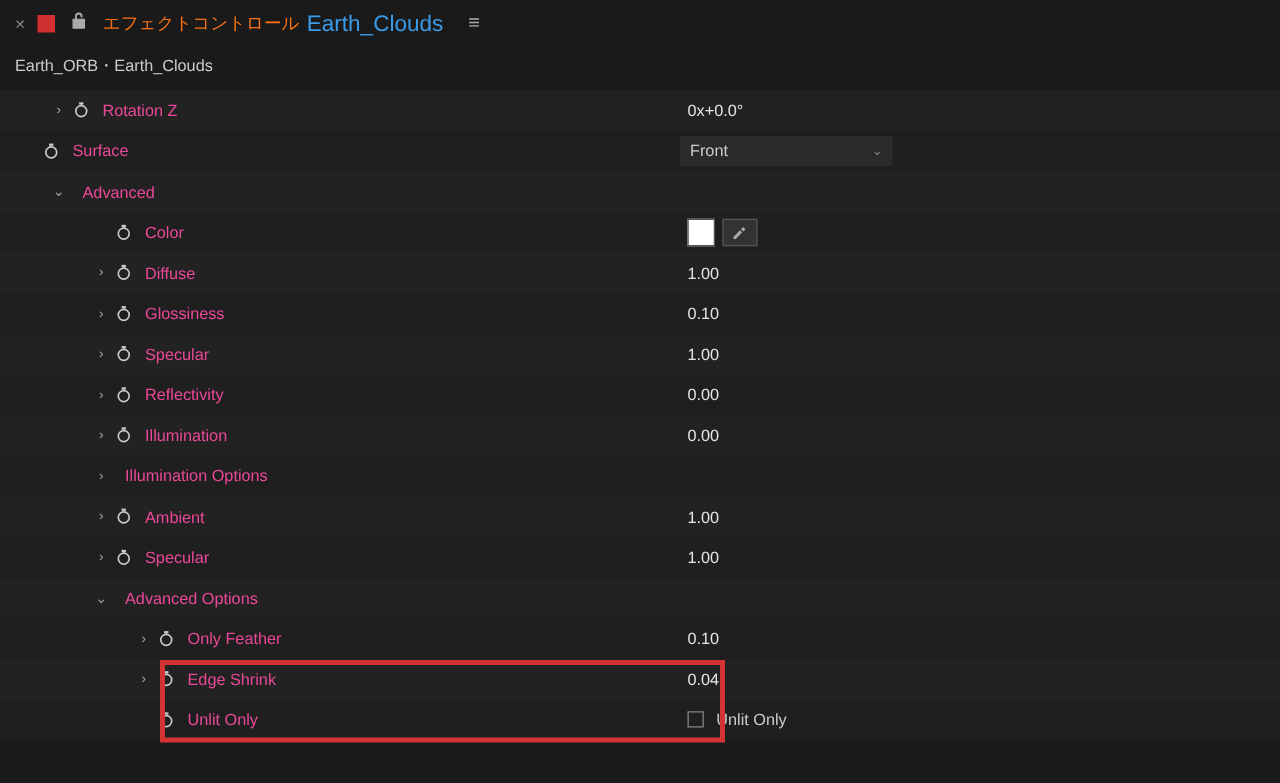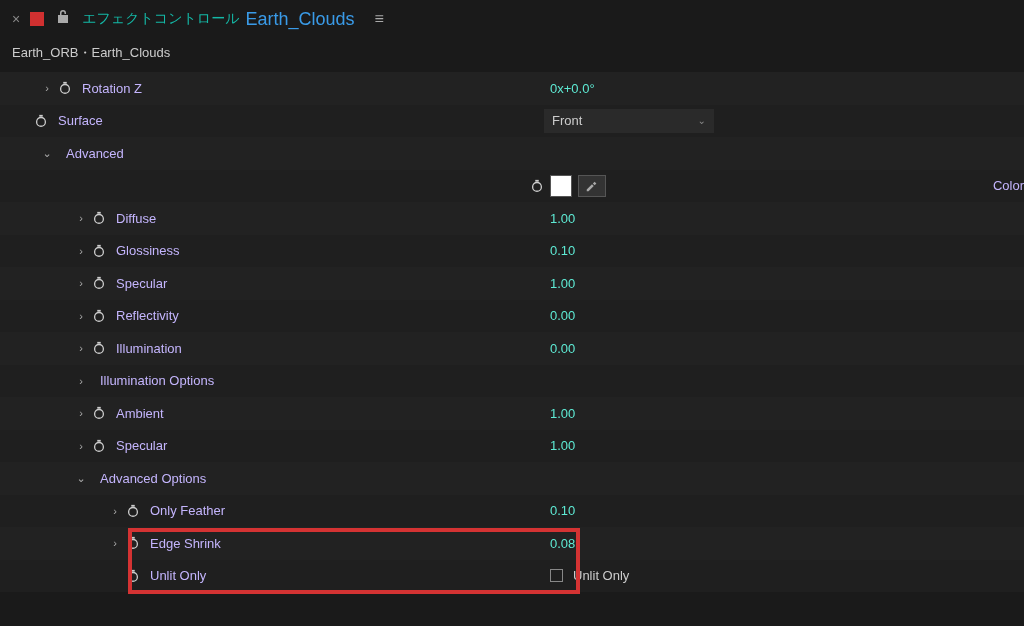--- a/index.html
+++ b/index.html
@@ -1,34 +1,34 @@
 <!DOCTYPE html>
 <html><head>
   <meta charset="utf-8">
   <style>
     * { margin: 0; padding: 0; box-sizing: border-box; font-family: Arial, sans-serif; }
     body { background: #1a1a1a; color: #b8b8b8; font-size: 13px; width: 1024px; height: 626px; overflow: hidden; }
     .panel-header { display: flex; align-items: center; height: 38px; padding: 0 12px; background: #1a1a1a; }
     .close-x { color: #888; margin-right: 10px; font-size: 14px; cursor: pointer; }
     .red-square { width: 14px; height: 14px; background: #d03030; margin-right: 12px; }
     .lock-icon { color: #aaa; margin-right: 12px; font-size: 16px; }
-    .panel-title { color: #14b8a6; margin-right: 6px; font-size: 14px; }
+    .panel-title { color: #f97316; margin-right: 6px; font-size: 14px; }
     .panel-subtitle { color: #3a9be8; font-size: 18px; }
     .menu-icon { color: #aaa; margin-left: 20px; font-size: 16px; cursor: pointer; }
     .breadcrumb { padding: 6px 12px 10px; color: #ccc; font-size: 13px; }
     .prop-rows { }
     .prop-row { display: flex; align-items: center; height: 32.5px; padding-left: 40px; }
     .prop-row:nth-child(odd) { background: #222; }
     .prop-row:nth-child(even) { background: #1f1f1f; }
     .chevron { width: 14px; display: inline-flex; justify-content: center; color: #aaa; font-size: 11px; cursor: pointer; }
     .stopwatch { width: 22px; display: inline-flex; justify-content: center; color: #ccc; cursor: pointer; }
     .stopwatch svg { width: 14px; height: 14px; }
-    .prop-label { color: #c4b5fd; flex: 0 0 auto; margin-left: 6px; }
+    .prop-label { color: #ec4899; flex: 0 0 auto; margin-left: 6px; }
     .value-col { position: absolute; left: 550px; display: flex; align-items: center; }
-    .value-link { color: #5eead4; cursor: pointer; }
+    .value-link { color: #e5e5e5; cursor: pointer; }
     .dropdown { background: #2a2a2a; border: none; color: #ccc; padding: 4px 8px; width: 170px; height: 24px; display: flex; align-items: center; justify-content: space-between; cursor: pointer; position: relative; left: -6px; }
     .dropdown-caret { font-size: 10px; color: #888; }
     .color-swatch { width: 22px; height: 22px; border: 1px solid #555; margin-right: 6px; cursor: pointer; }
     .eyedropper { width: 28px; height: 22px; border: 1px solid #555; background: #333; display: flex; align-items: center; justify-content: center; cursor: pointer; }
     .eyedropper svg { width: 14px; height: 14px; fill: #aaa; }
     .checkbox-box { width: 13px; height: 13px; border: 1px solid #888; margin-right: 10px; cursor: pointer; }
     .indent-1 { padding-left: 40px; }
     .indent-2 { padding-left: 74px; }
     .indent-3 { padding-left: 108px; }
     .red-highlight { position: absolute; border: 4px solid #d43333; pointer-events: none; z-index: 10; }
@@ -86,21 +86,21 @@
           <span class="dropdown-caret">⌄</span>
         </span>
       </span>
   </div>
 
   <div class="prop-row indent-1 group-row" style="position:relative;">
     <span class="chevron">⌄</span>
     <span class="prop-label">Advanced</span>
   </div>
 
-  <div class="prop-row indent-2" style="position:relative;justify-content:space-between;">
+  <div class="prop-row indent-2" style="position:relative;">
     <span class="dash"></span>
     <span class="stopwatch">
         <svg viewBox="0 0 16 16">
           <circle cx="8" cy="9" r="5" fill="none" stroke="#ccc" stroke-width="1.5"></circle>
           <rect x="6" y="1" width="4" height="2" fill="#ccc"></rect>
           <line x1="8" y1="3" x2="8" y2="4" stroke="#ccc" stroke-width="1.5"></line>
         </svg>
       </span>
     <span class="prop-label">Color</span>
     <span class="value-col">
@@ -248,21 +248,21 @@
     <span class="chevron">›</span>
     <span class="stopwatch">
         <svg viewBox="0 0 16 16">
           <circle cx="8" cy="9" r="5" fill="none" stroke="#ccc" stroke-width="1.5"></circle>
           <rect x="6" y="1" width="4" height="2" fill="#ccc"></rect>
           <line x1="8" y1="3" x2="8" y2="4" stroke="#ccc" stroke-width="1.5"></line>
         </svg>
       </span>
     <span class="prop-label">Edge Shrink</span>
     <span class="value-col">
-        <span class="value-link">0.08</span>
+        <span class="value-link">0.04</span>
       </span>
   </div>
 
   <div class="prop-row indent-3" style="position:relative;">
     <span class="dash"></span>
     <span class="stopwatch">
         <svg viewBox="0 0 16 16">
           <circle cx="8" cy="9" r="5" fill="none" stroke="#ccc" stroke-width="1.5"></circle>
           <rect x="6" y="1" width="4" height="2" fill="#ccc"></rect>
           <line x1="8" y1="3" x2="8" y2="4" stroke="#ccc" stroke-width="1.5"></line>

